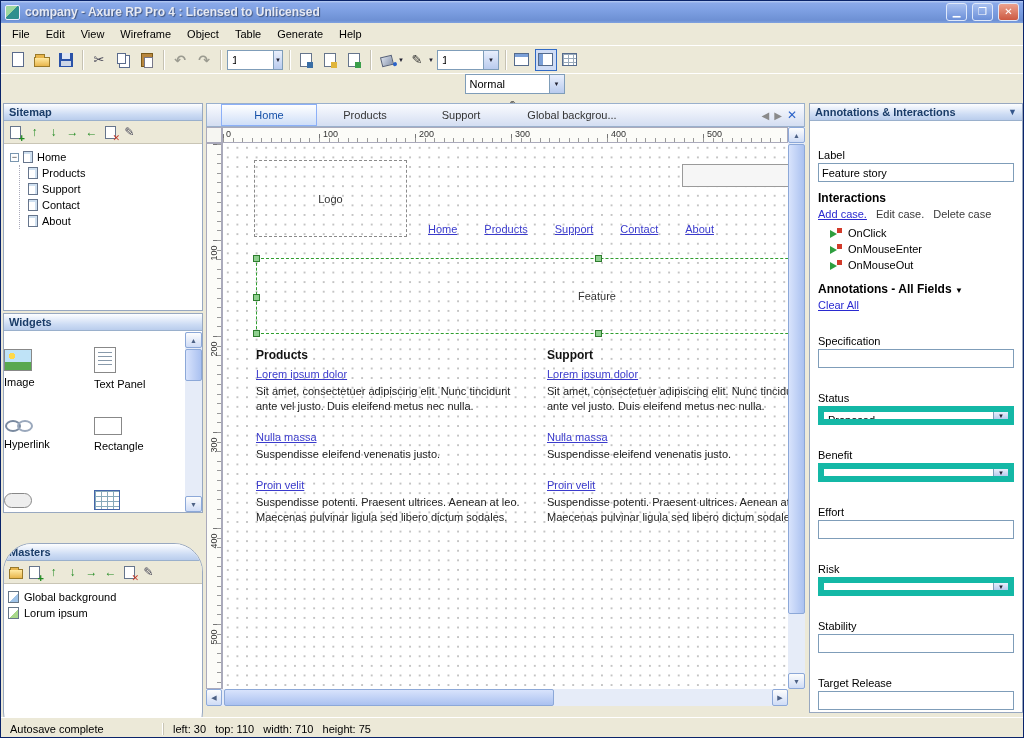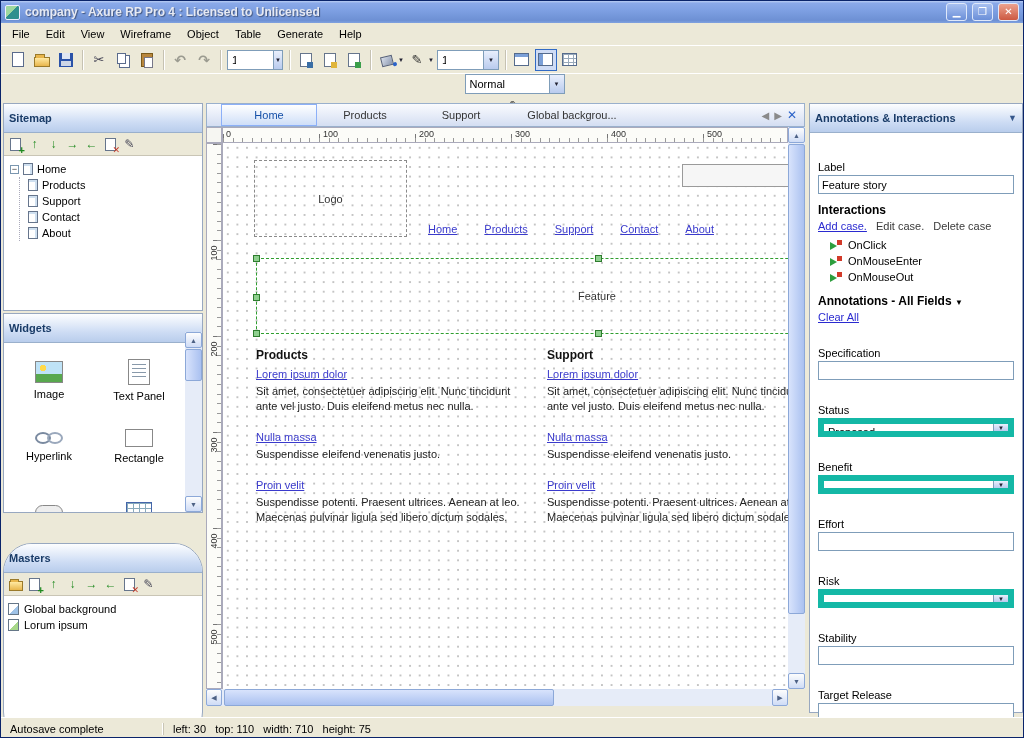--- a/index.html
+++ b/index.html
@@ -72,21 +72,21 @@
   .combo { height:20px; background:#fff; border:1px solid #7f9db9; display:flex; align-items:center;
     margin:0 2px; flex:none;gap:37px; }
   .combo-val { flex:1; padding:0 4px; white-space:nowrap; overflow:hidden; }
   .combo-arrow { width:15px; align-self:stretch; background:linear-gradient(180deg,#e9effc,#b9cbee);
     border-left:1px solid #7f9db9; display:flex; align-items:center; justify-content:center;
     font-size:6px; color:#223; }
   .fmt-letter { font-family:"Liberation Serif",serif; font-size:13px; color:#2a4fae; }
 
   
   .panel { position:absolute; background:#fff; border:1px solid #98a8c0; overflow:hidden; }
-  .panel-header { height:29px; background:linear-gradient(180deg,#fdfeff,#cddcf4 65%,#b9cdec);
+  .panel-header { height:17px; background:linear-gradient(180deg,#fdfeff,#cddcf4 65%,#b9cdec);
     border-bottom:1px solid #9ab0cc; display:flex; align-items:center; padding:0 5px;
     font-weight:bold; color:#1a3c68; }
   .panel-toolbar { height:23px; background:#ece9d8; border-bottom:1px solid #c9c5b5;
     display:flex; align-items:center; padding:0 2px; }
   .mbtn { width:19px; height:19px; display:flex; align-items:center; justify-content:center; flex:none; }
   .ga { color:#1f8a1f; font-weight:bold; font-size:12px; line-height:1; }
   .mi-addpage { position:relative; width:11px; height:13px; background:#fff; border:1px solid #66758c; }
   .mi-addpage::after { content:"+"; position:absolute; right:-5px; bottom:-6px; color:#1f8a1f;
     font-weight:bold; font-size:11px; }
   .mi-del { position:relative; width:11px; height:13px; background:#fff; border:1px solid #66758c; }
@@ -102,21 +102,21 @@
   .tree { padding:5px 3px; }
   .tree-row { height:16px; display:flex; align-items:center; gap:4px; }
   .expander { width:9px; height:9px; border:1px solid #7a96af; background:#fff; color:#333;
     font-size:9px; line-height:7px; text-align:center; margin-left:3px; flex:none; }
   .page-ic { width:10px; height:12px; background:#fff; border:1px solid #66758c;
     box-shadow:inset -2px 2px 0 #cfe0f0; flex:none; }
   .tree-children { margin-left:12px; border-left:1px dotted #aab; padding-left:8px; }
 
   
   .wgrid { display:grid; grid-template-columns:1fr 1fr; padding-top:4px; width:180px; }
-  .wcell { height:66px; display:flex; flex-direction:column; align-items:center; justify-content:center; gap:5px; }
+  .wcell { height:66px; display:flex; flex-direction:column; align-items:flex-start; justify-content:center; gap:5px; }
   .wi-image { width:28px; height:22px; border:1px solid #888;
     background:radial-gradient(circle at 7px 6px,#ffd94a 3px,transparent 3.5px),
     linear-gradient(180deg,#bfe3f7 0 60%,#58a84e 60%); }
   .wi-text { position:relative; width:22px; height:26px; background:#fff; border:1px solid #888; }
   .wi-text::before { content:""; position:absolute; left:3px; right:3px; top:4px; bottom:4px;
     background:repeating-linear-gradient(180deg,#8899aa 0 1px,transparent 1px 4px); }
   .wi-rect { width:28px; height:18px; border:1px solid #888; background:#fff; }
   .wi-round { width:28px; height:15px; border:1px solid #888; border-radius:8px; background:#eee; }
   .wi-table { width:26px; height:20px; border:1px solid #4466aa; background:#fff;
     background-image:linear-gradient(#8ab 1px,transparent 1px),linear-gradient(90deg,#8ab 1px,transparent 1px);

